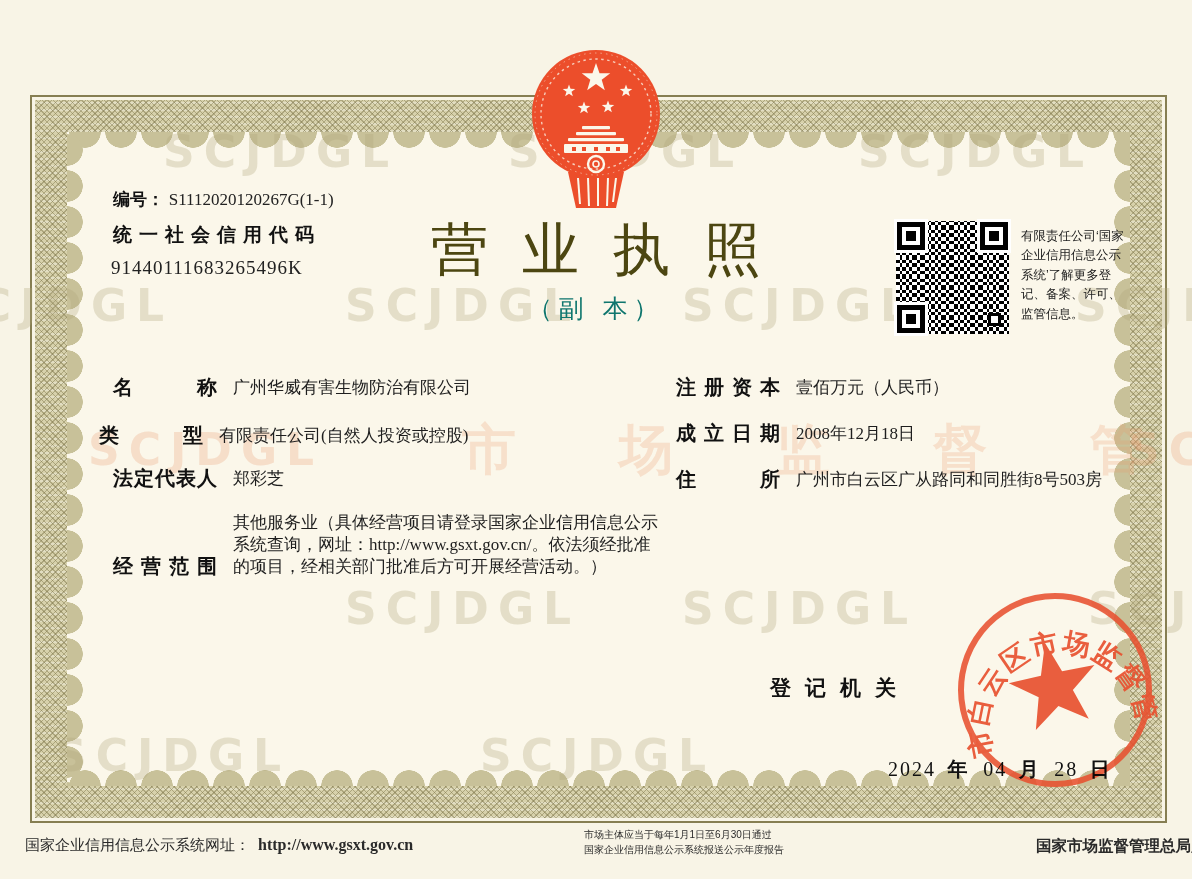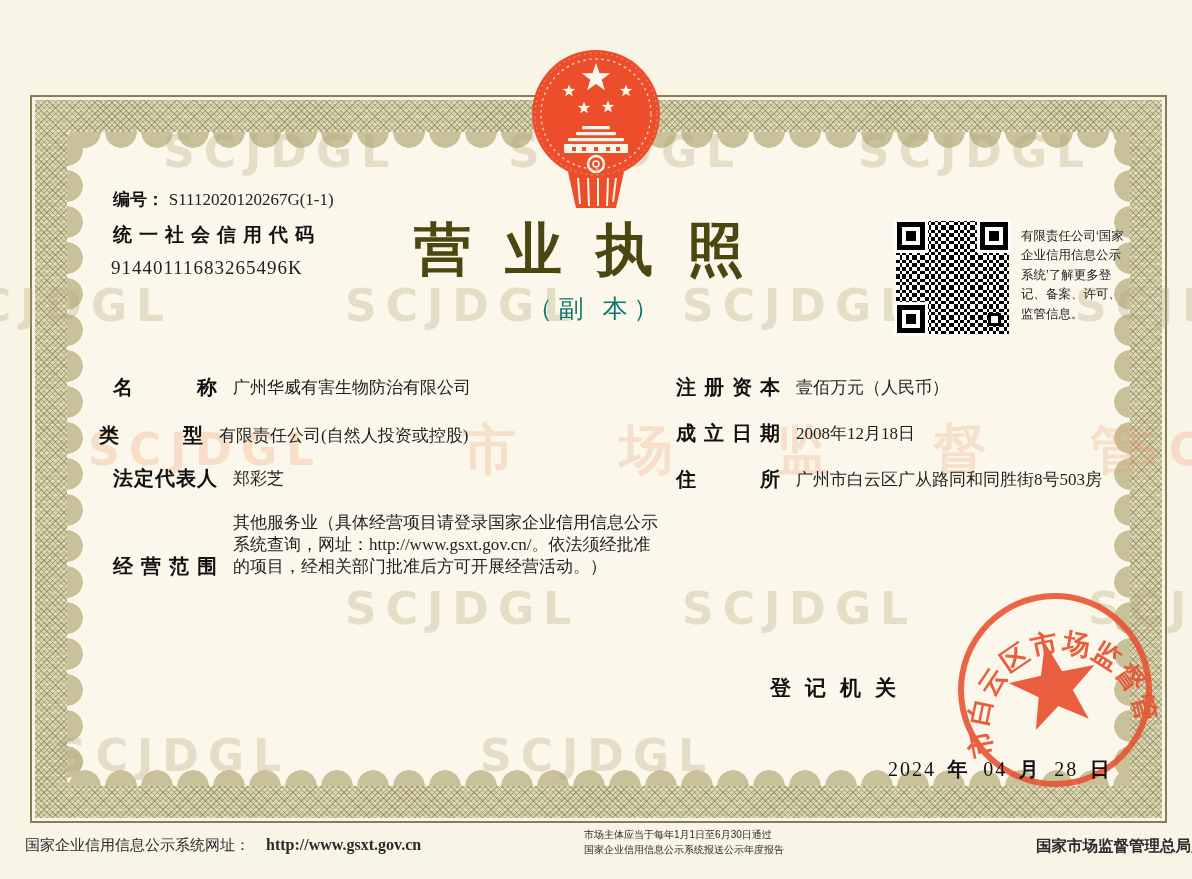--- a/index.html
+++ b/index.html
@@ -43,22 +43,22 @@
   .wm-cn { position:absolute; z-index:4; font-weight:700; white-space:nowrap;
     font-size:54px; letter-spacing:44px; color:rgba(234,150,104,.24); }
   
   .content { position:absolute; inset:0; z-index:5; }
   .abs { position:absolute; }
   .serial-row { left:113px; top:188px; font-size:17px; }
   .serial-row .lbl { font-weight:700; color:#111; }
   .serial-row .val { font-family:"Liberation Serif", serif; }
   .credit-label { left:113px; top:222px; font-size:19px; font-weight:700; letter-spacing:7px; color:#111; }
   .credit-code { left:111px; top:257px; font-size:19px; font-family:"Liberation Serif", serif; letter-spacing:1px; }
-  .doc-title { left:50%; top:212px; transform:translateX(-50%); 
-    font-size:57px; font-weight:700; letter-spacing:34px; color:#4c4611; white-space:nowrap; }
+  .doc-title { left:50%; top:212px; transform:translateX(-50%); margin-left:17px;
+    font-size:57px; font-weight:400; letter-spacing:34px; color:#4c4611; white-space:nowrap; }
   .doc-subtitle { left:50%; top:292px; transform:translateX(-50%); margin-left:0;
     font-size:25px; font-weight:400; letter-spacing:6px; color:#0f766e; white-space:nowrap; }
   
   .qr { left:896px; top:221px; width:113px; height:113px; background-color:#fff;
     background-image:
       repeating-linear-gradient(90deg,#000 0 4px,#fff 4px 6px,#000 6px 10px,#fff 10px 13px,#000 13px 16px,#fff 16px 21px,#000 21px 24px,#fff 24px 29px),
       repeating-linear-gradient(0deg,#000 0 3px,#fff 3px 7px,#000 7px 11px,#fff 11px 14px,#000 14px 19px,#fff 19px 22px,#000 22px 25px,#fff 25px 30px);
     background-blend-mode:difference; }
   .finder { position:absolute; width:28px; height:28px; border:5px solid #000;
     background:linear-gradient(#000,#000) center/10px 10px no-repeat, #fff;
@@ -85,21 +85,21 @@
   .reg-label { left:770px; top:674px; font-size:21px; font-weight:700; letter-spacing:14px; color:#111; }
   .date-row { left:888px; top:756px; font-size:20px; color:#111; white-space:nowrap; }
   .date-row .num { font-family:"Liberation Serif", serif; letter-spacing:2px; }
   .date-row .unit { font-weight:700; margin:0 10px 0 6px; }
   
   .seal { left:943px; top:578px; width:224px; height:224px; z-index:7; mix-blend-mode:multiply; opacity:.92; }
   
   .emblem { left:512px; top:38px; width:168px; height:176px; z-index:8; }
   
   .footer-left { left:25px; top:836px; font-size:15px; color:#2a2a2a; white-space:nowrap; }
-  .footer-left .url { font-family:"Liberation Serif", serif; font-weight:700; font-size:16px; margin-left:16px; }
+  .footer-left .url { font-family:"Liberation Serif", serif; font-weight:700; font-size:16px; margin-left:8px; }
   .footer-mid { left:584px; top:828px; font-size:10px; line-height:1.45; color:#2a2a2a; }
   .footer-right { left:1036px; top:836px; font-size:15.5px; font-weight:600; color:#2a2a2a; white-space:nowrap; }
 </style>
 </head>
 <body>
 
 <div class="frame-line"></div>
 <div class="frame-band"></div>
 <div class="frame-inner"></div>
 <div class="scallop top"></div>

